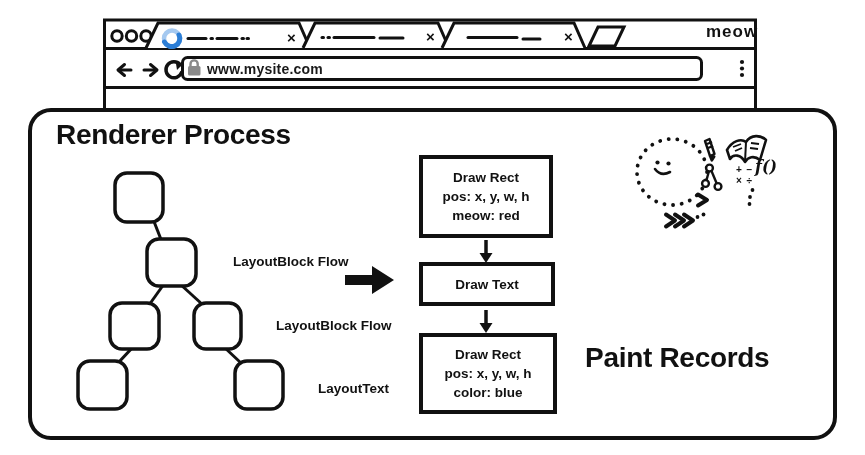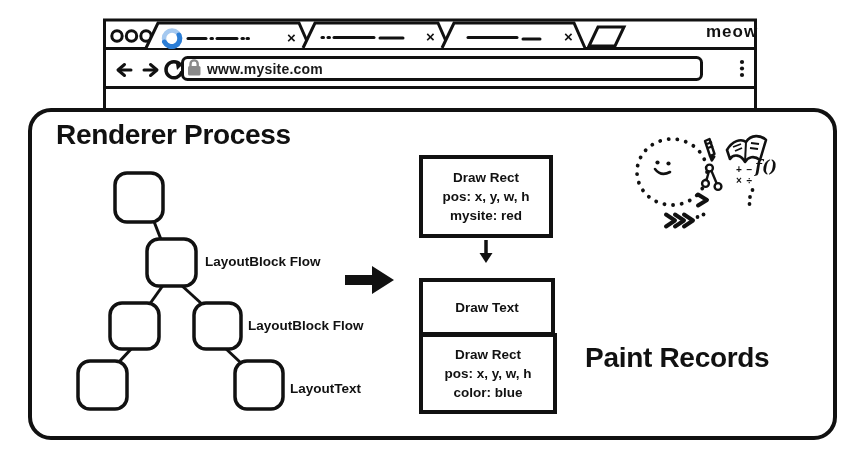--- a/index.html
+++ b/index.html
@@ -6,21 +6,21 @@
   .stage{
     position:relative;width:865px;height:455px;background:#ffffff;overflow:hidden;
     font-family:"Liberation Sans",sans-serif;color:#111;
   }
   .stage svg{position:absolute;left:0;top:0;}
   .abs{position:absolute;white-space:nowrap;}
   .brand{font-size:17px;font-weight:700;letter-spacing:1px;text-align:center;}
   .url{font-size:14px;font-weight:600;color:#1a1a1a;letter-spacing:.2px;}
   .tab-close{font-size:15px;font-weight:700;width:13px;text-align:center;line-height:14px;}
   .h1{font-size:28px;font-weight:700;letter-spacing:-.3px;}
-  .tree-label{font-size:13.5px;font-weight:700;}
+  .tree-label{font-size:13.5px;font-weight:700;margin-left:28px;}
   .paint-box{
     position:absolute;background:#fff;border:4px solid #111;box-sizing:border-box;
     display:flex;flex-direction:column;align-items:center;justify-content:center;
     text-align:center;font-size:13.5px;font-weight:700;line-height:19px;
   }
   .big-label{font-size:28px;font-weight:700;letter-spacing:-.3px;margin-top:36px;}
   .mt-label{font-size:16px;font-weight:600;}
   .fn{font-family:"DejaVu Serif",serif;font-style:italic;font-weight:700;font-size:16px;}
   .math{font-size:10px;font-weight:700;letter-spacing:1px;line-height:10px;}
 </style>
@@ -188,23 +188,23 @@
 
   <div class="abs url" style="left:207px;top:61px;">www.mysite.com</div>
 
   <div class="abs tree-label" style="left:205px;top:254px;">LayoutBlock Flow</div>
   <div class="abs tree-label" style="left:248px;top:318px;">LayoutBlock Flow</div>
   <div class="abs tree-label" style="left:290px;top:381px;text-align:center;">LayoutText</div>
 
   <div class="paint-box" style="left:419px;top:155px;width:134px;height:83px;">
     <span>Draw Rect</span>
     <span>pos: x, y, w, h</span>
-    <span>mysite: red</span>
+    <span>meow: red</span>
   </div>
-  <div class="paint-box" style="left:419px;top:278px;width:136px;height:58px;">
+  <div class="paint-box" style="left:419px;top:262px;width:136px;height:44px;">
     <span>Draw Text</span>
   </div>
   <div class="paint-box" style="left:419px;top:333px;width:138px;height:81px;">
     <span>Draw Rect</span>
     <span>pos: x, y, w, h</span>
     <span>color: blue</span>
   </div>
 
   <div class="abs big-label" style="left:585px;top:306px;">Paint Records</div>
 

